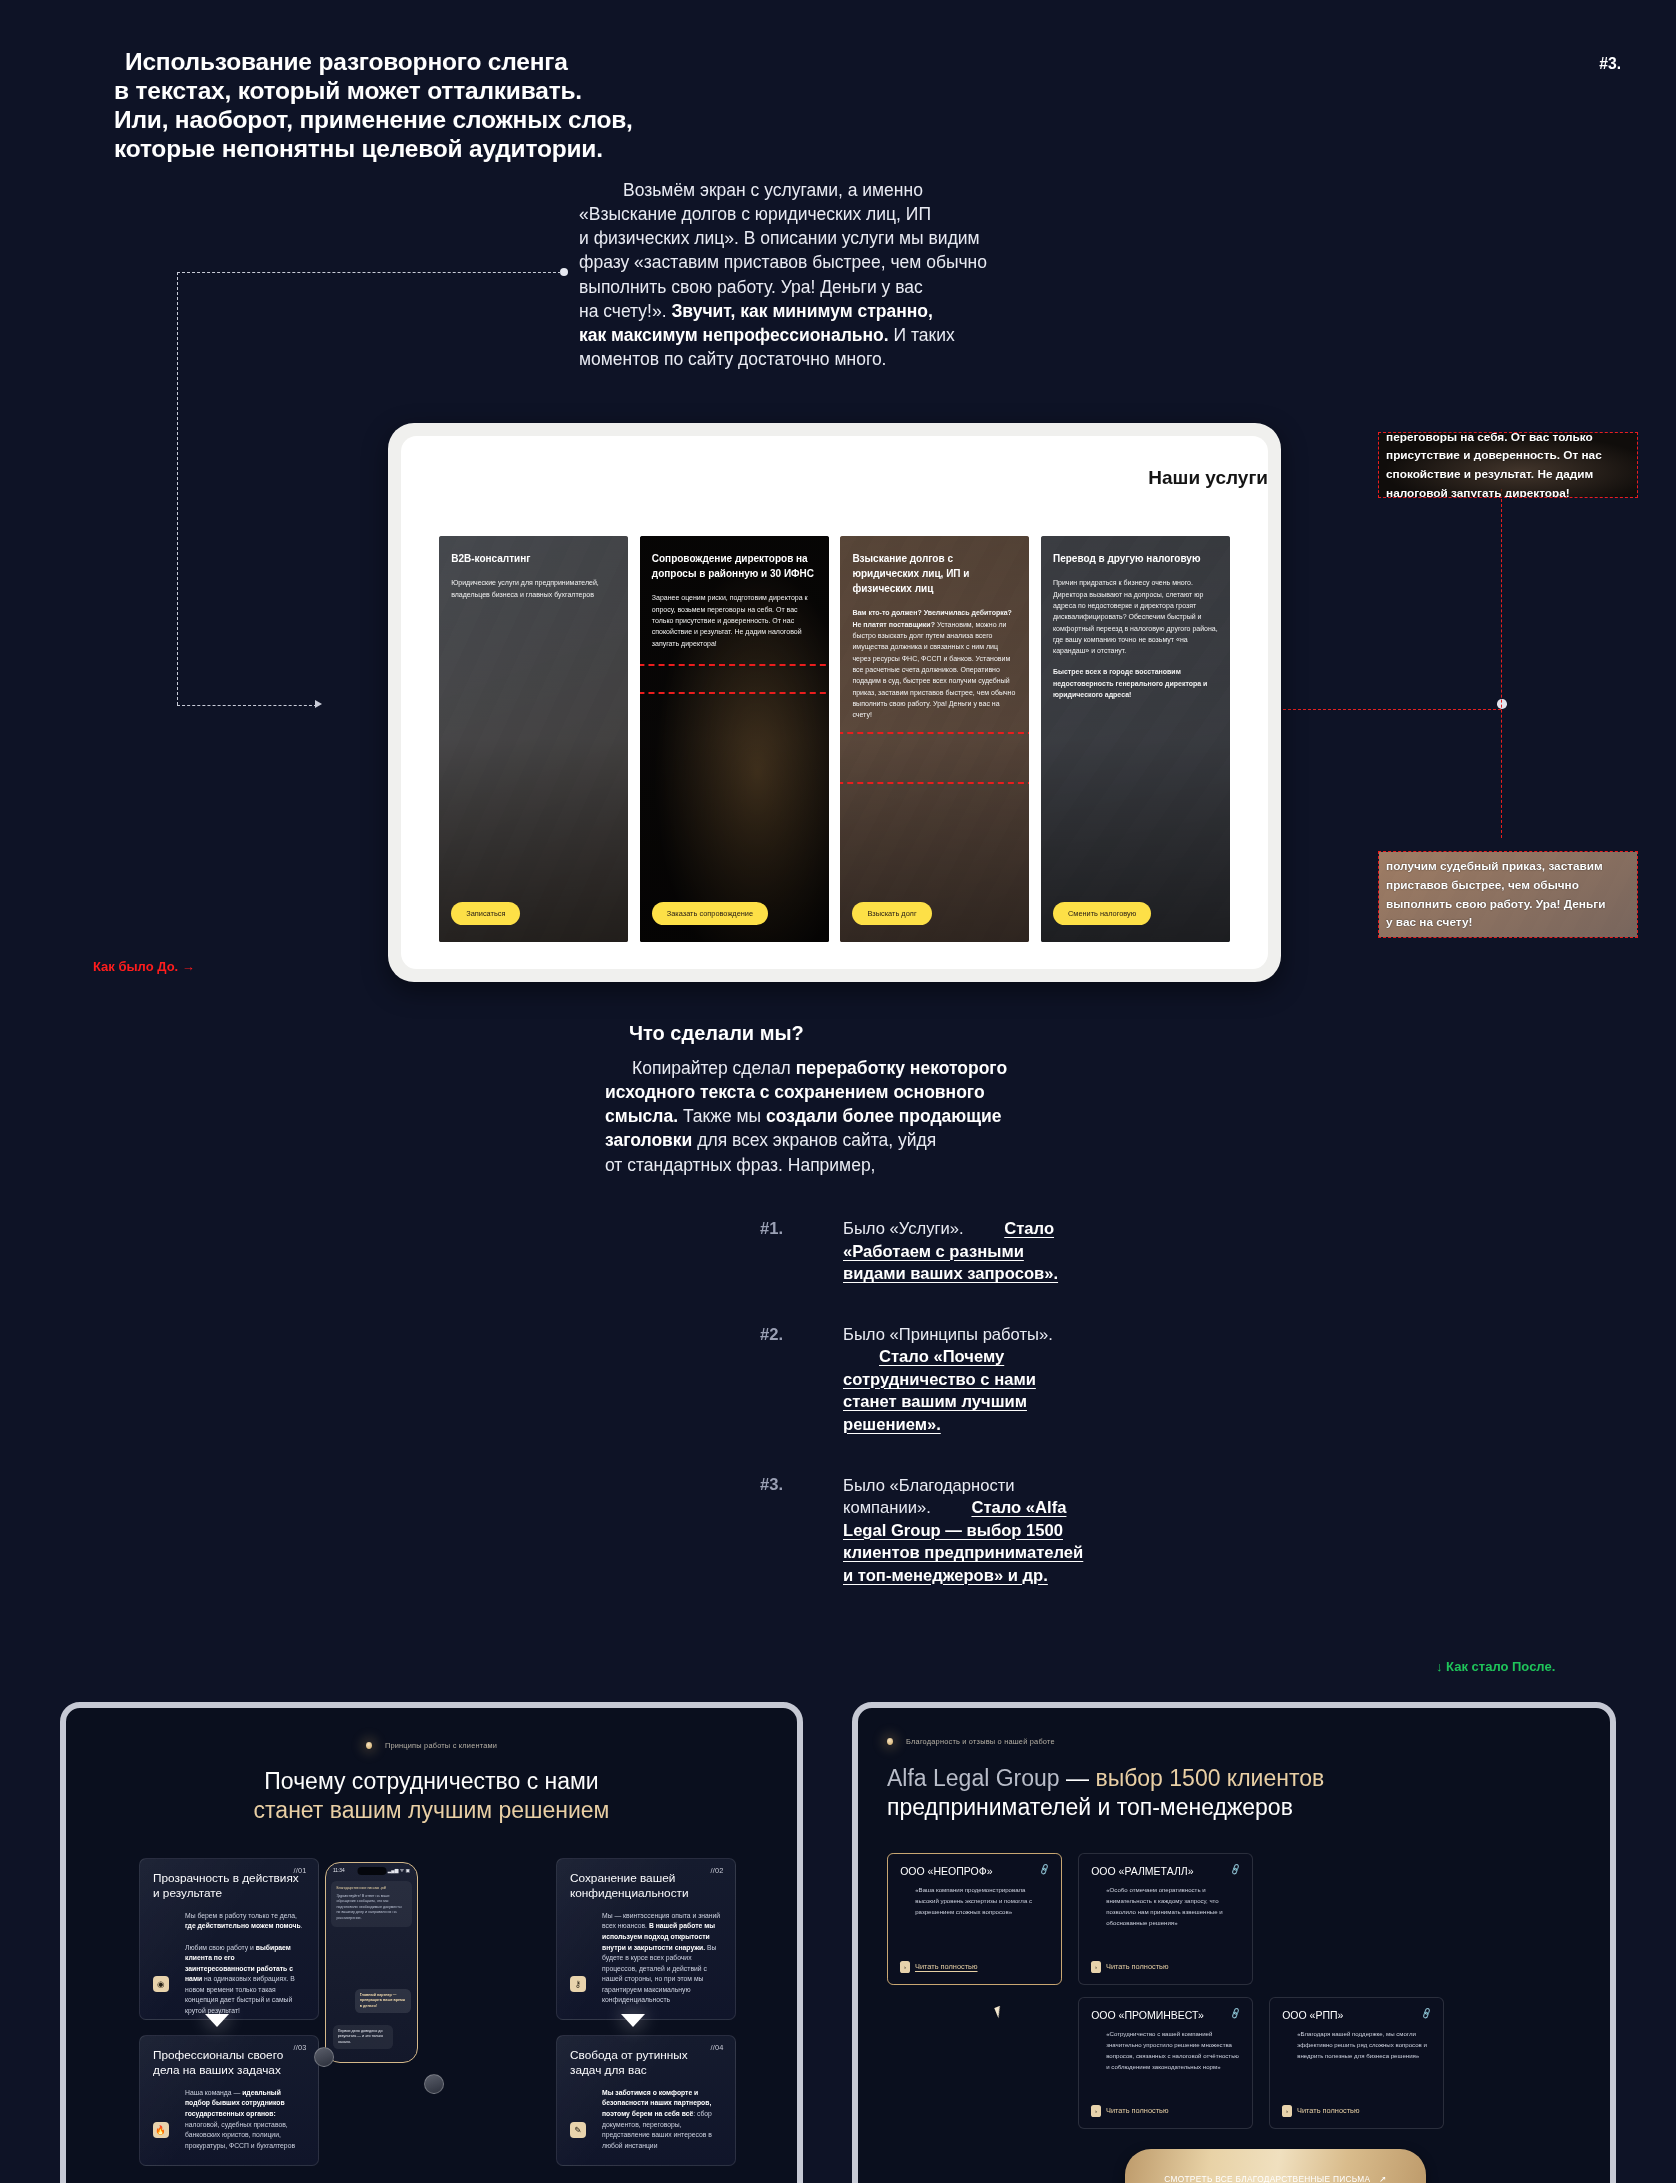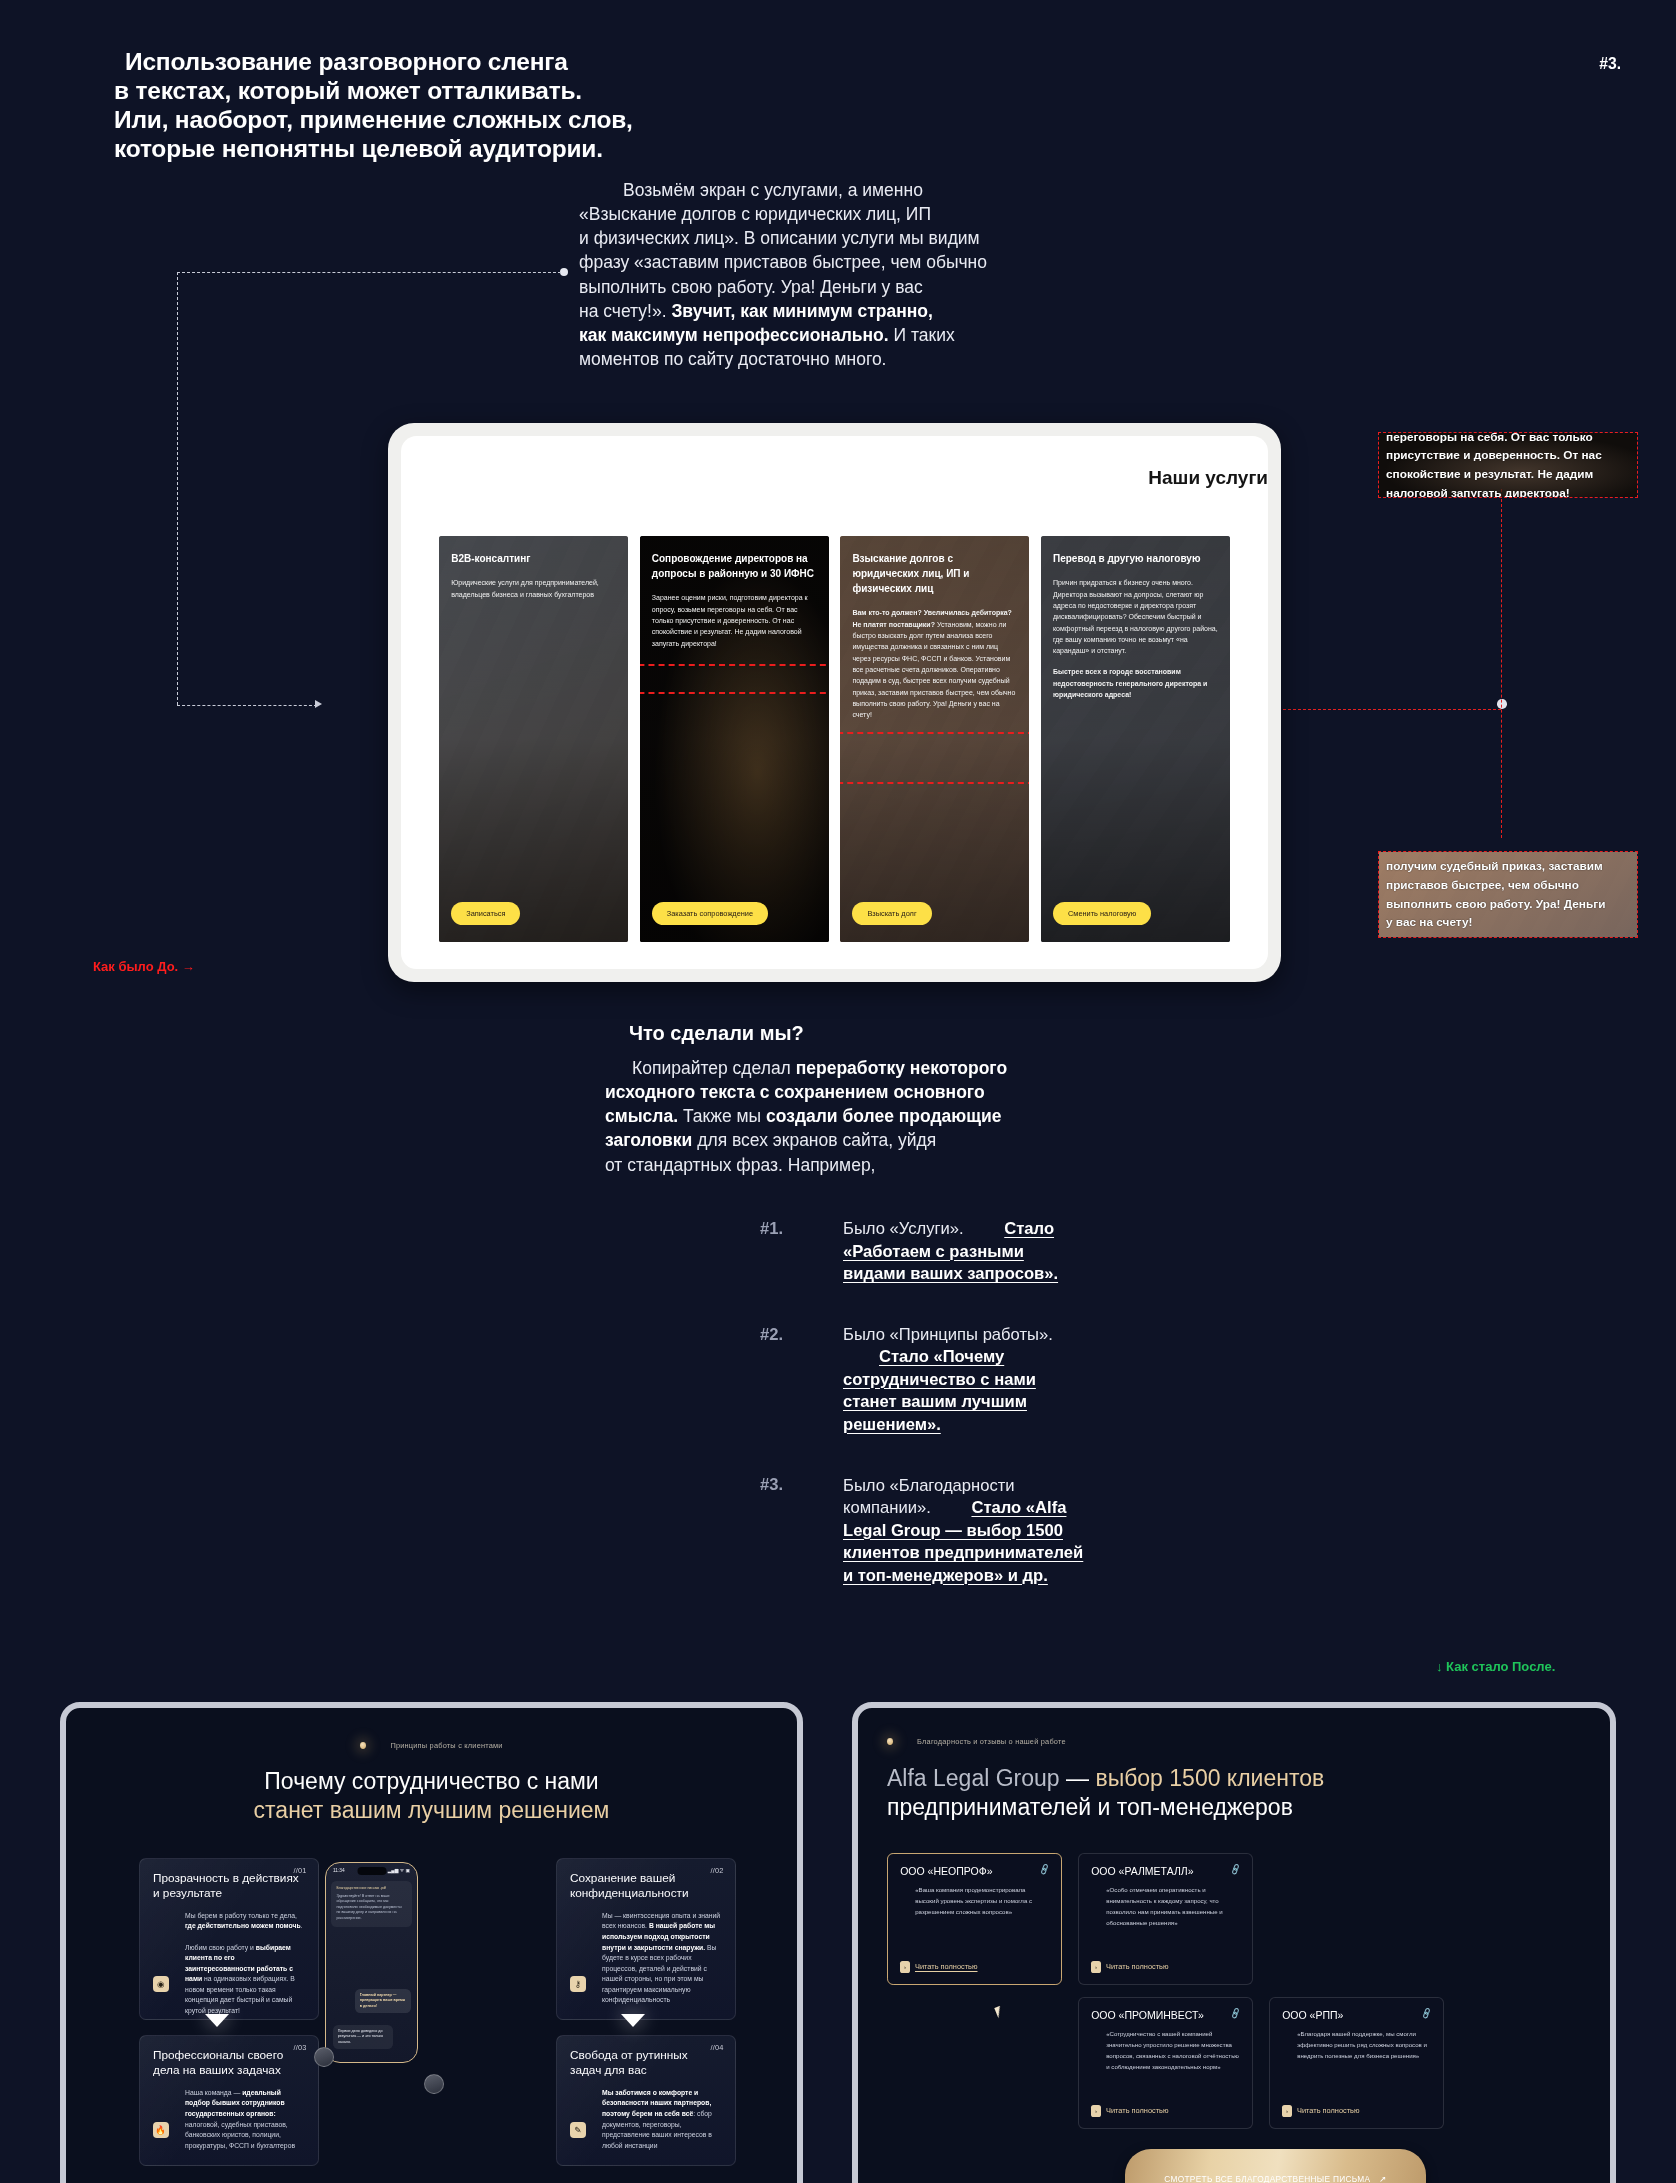--- a/index.html
+++ b/index.html
@@ -269,21 +269,21 @@
     position: absolute;
     background: #0a0f1e;
     border: 6.1px solid #c6c9d4;
     border-radius: 20px;
     overflow: hidden;
   }
   .panel-left { left: 60px; top: 1702px; width: 743px; height: 536px; }
   .panel-right { left: 852px; top: 1702px; width: 764px; height: 536px; }
 
   .eyebrow {
-    display: flex; align-items: center; gap: 24px;
+    display: flex; align-items: center; gap: 13px;
     font-size: 7.4px; color: #b6b0a4; letter-spacing: 0.2px;
   }
   .eyebrow .dotg {
     width: 6.1px; height: 7px; border-radius: 50%;
     background: radial-gradient(circle at 40% 35%, #f7e2bd, #cda765);
     box-shadow: 0 0 11.4px 4.4px rgba(220,180,110,.22);
   }
 
   
   .lp-eyebrow { position:absolute; top: 33px; left: 0; right: 0; justify-content:center; }

